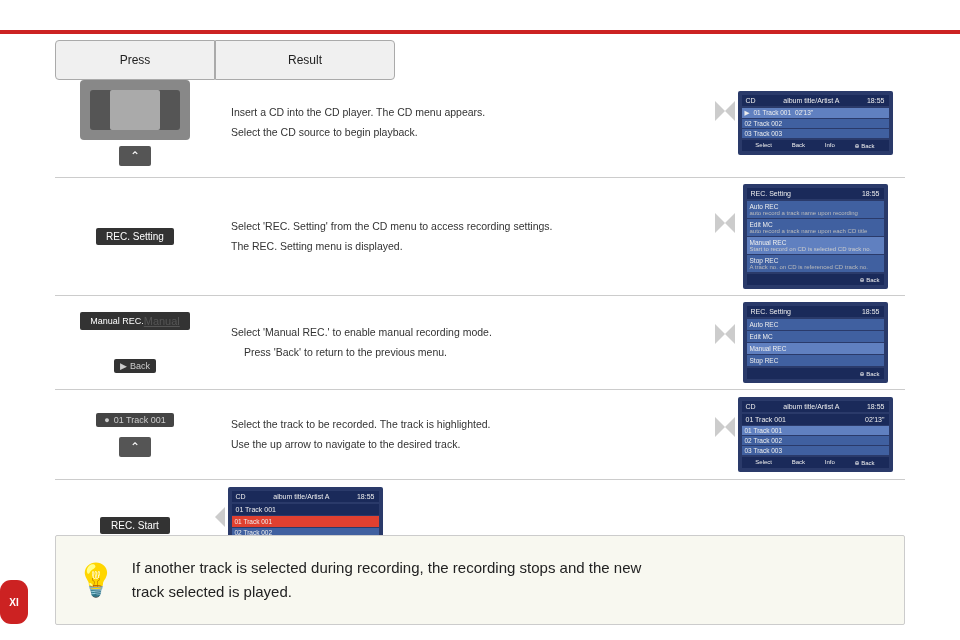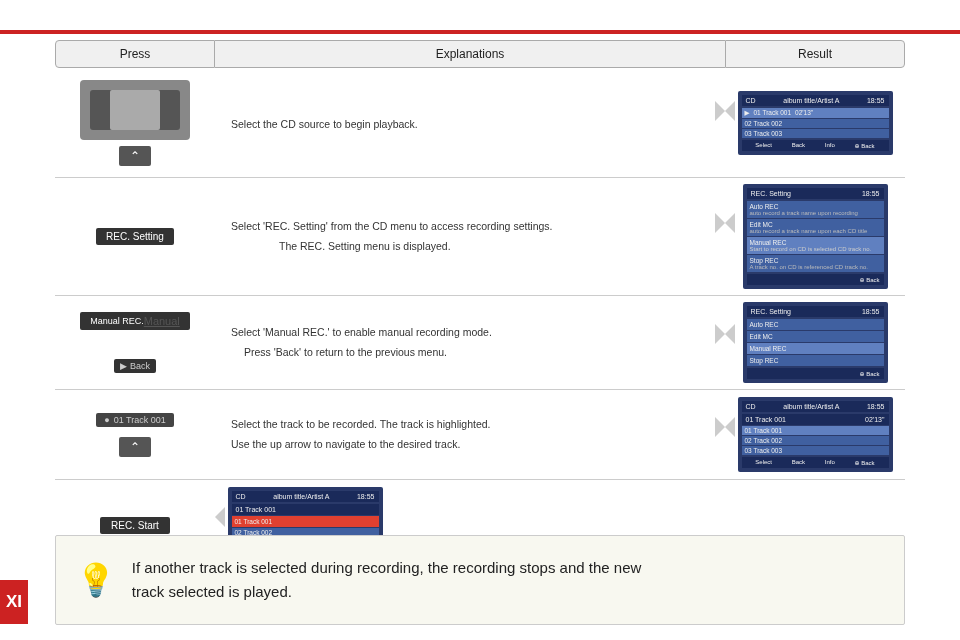--- a/index.html
+++ b/index.html
@@ -29,30 +29,31 @@
       left: 0;
       top: 580px;
       width: 28px;
       height: 44px;
       background: #cc2222;
       display: flex;
       align-items: center;
       justify-content: center;
       color: white;
       font-weight: bold;
-      font-size: 17px;
+      font-size: 10px;
+      border-radius: 11px;
     }
 
     
     .header-row {
       position: absolute;
       top: 40px;
       left: 55px;
       right: 55px;
-      height: 28px;
+      height: 40px;
       display: flex;
       flex-direction: row;
     }
 
     .header-cell {
       background: #f0f0f0;
       border: 1px solid #aaa;
       display: flex;
       align-items: center;
       justify-content: center;
@@ -319,38 +320,36 @@
 <div class="top-bar"></div>
 
 <div class="chapter-marker">
   <span>XI</span>
 </div>
 
 <div class="header-row">
   <div class="header-cell header-press">
     <span>Press</span>
   </div>
-  <div class="header-cell header-explanations">
-    <span>Explanations</span>
-  </div>
   <div class="header-cell header-result">
     <span>Result</span>
   </div>
 </div>
 
 <div class="content-area">
 
   <div class="row row-1">
     <div class="row-press">
       <div class="device-img">
         <div class="device-img-inner"></div>
       </div>
       <div class="up-arrow">⌃</div>
     </div>
     <div class="row-explanation">
+      <span>Insert a CD into the CD player. The CD menu appears.</span>
       <span style="margin-top:4px;">Select the CD source to begin playback.</span>
     </div>
     <div class="row-result">
       <div class="screen-mockup">
         <div class="screen-header">
           <span>CD</span>
           <span>album title/Artist A</span>
           <span>18:55</span>
         </div>
         <div class="screen-row active">
@@ -373,21 +372,21 @@
       </div>
     </div>
   </div>
 
   <div class="row row-2">
     <div class="row-press">
       <div class="btn">REC. Setting</div>
     </div>
     <div class="row-explanation">
       <span>Select 'REC. Setting' from the CD menu to access recording settings.</span>
-      <span style="margin-top:4px;margin-left:48px;">The REC. Setting menu is displayed.</span>
+      <span style="margin-top:4px;">The REC. Setting menu is displayed.</span>
     </div>
     <div class="row-result">
       <div class="screen-mockup-sm" style="background:#2a3a6a; padding:4px; font-size:7px; color:#eee; border-radius:2px; width:145px;">
         <div style="background:#1a2a5a; padding:2px 4px; margin-bottom:2px; font-size:7px; display:flex; justify-content:space-between;">
           <span>REC. Setting</span>
           <span>18:55</span>
         </div>
         <div style="background:#4060a0; margin:1px 0; padding:2px 3px; font-size:6.5px;">
           <span>Auto REC</span>
           <div style="font-size:6px; color:#bbb;">auto record a track name upon recording</div>

